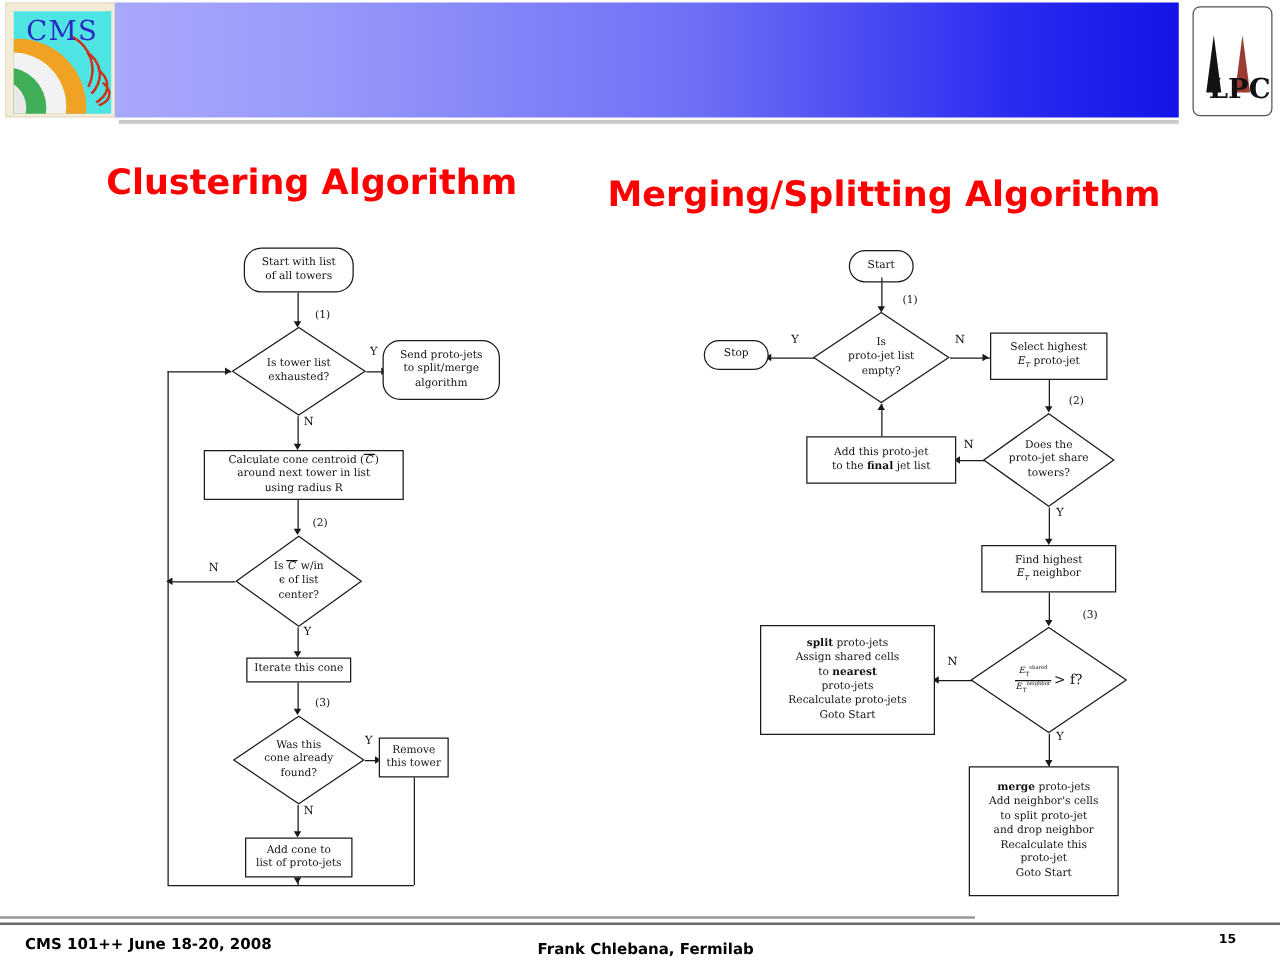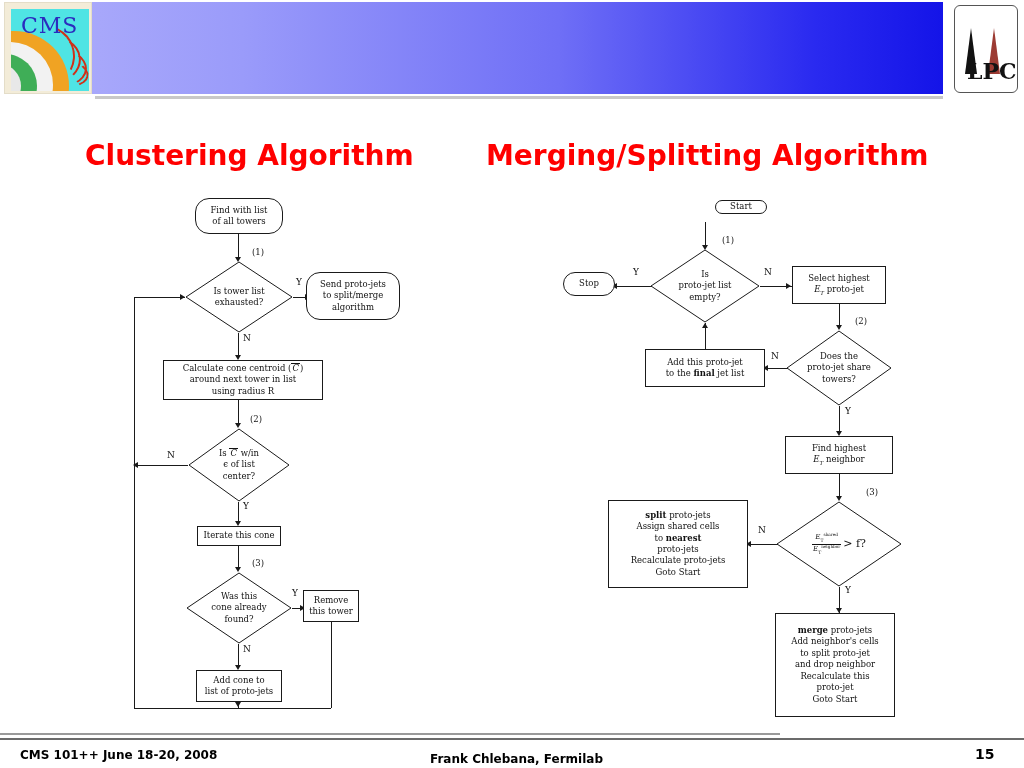--- a/index.html
+++ b/index.html
@@ -27,21 +27,21 @@
 
   
   #lpc-logo{position:absolute;left:954px;top:5px;width:62px;height:86px;background:#ffffff;border:1px solid #555;border-radius:6px;overflow:hidden;}
   .lpc-tower{position:absolute;bottom:20px;width:0;height:0;}
   #lpc-black{left:10px;bottom:18px;border-left:6px solid transparent;border-right:6px solid transparent;border-bottom:46px solid #121212;}
   #lpc-red{left:33px;bottom:18px;border-left:6px solid transparent;border-right:6px solid transparent;border-bottom:46px solid #9c3b33;}
   #lpc-word{position:absolute;left:12px;bottom:8px;font-family:"DejaVu Serif",serif;font-weight:bold;font-size:22px;color:#121212;}
 
   
   .section-heading{position:absolute;font-family:"DejaVu Sans",sans-serif;font-weight:bold;font-size:28px;color:#ff0000;white-space:nowrap;}
-  #heading-left{left:85px;top:139px;}
+  #heading-left{left:85px;top:129px;}
   #heading-right{left:486px;top:139px;}
 
   
   #flow-area{position:absolute;left:0;top:185px;width:1024px;height:540px;}
   .node{position:absolute;box-sizing:border-box;border:1px solid #1a1a1a;background:#ffffff;
         display:flex;align-items:center;justify-content:center;text-align:center;
         font-family:"DejaVu Serif",serif;font-size:8.5px;color:#111;line-height:1.35;padding:2px 3px;}
   .rounded{border-radius:14px;}
   .diamond-wrap{position:absolute;}
   .diamond-shape{position:absolute;left:0;top:0;width:100%;height:100%;}
@@ -67,21 +67,21 @@
   sub{font-size:65%;}
   sup{font-size:60%;}
   .ovl{border-top:1px solid #111;display:inline-block;line-height:1;padding:0 1px;font-style:italic;}
 
   
   #footer-rule{position:absolute;left:0;top:738px;width:1024px;height:2px;background:#6b6b6b;}
   #footer-rule-top{position:absolute;left:0;top:733px;width:780px;height:2px;background:#9a9a9a;}
   .footer-text{position:absolute;font-family:"DejaVu Sans",sans-serif;font-weight:bold;font-size:12px;color:#000;}
   #footer-left{left:20px;top:748px;}
   #footer-center{left:430px;top:752px;text-align:right;}
-  #footer-page{left:975px;top:746px;font-size:14px;}
+  #footer-page{left:975px;top:746px;font-size:10px;}
 </style>
 </head>
 <body>
 
 <div id="header">
 
   <div id="banner"></div>
   <div id="banner-underline"></div>
 
   <div id="lpc-logo">
@@ -106,21 +106,21 @@
 </div>
 
 <div class="section-heading" id="heading-left">Clustering Algorithm</div>
 <div class="section-heading" id="heading-right">Merging/Splitting Algorithm</div>
 
 <div id="flow-area">
 
   <div>
 
     <div class="node rounded" style="left:195px;top:13px;width:88px;height:36px;">
-      <span style="white-space:pre-line">Find with list
+      <span style="white-space:pre-line">Start with list
 of all towers</span>
     </div>
     <div class="edge edge-v" style="left:238px;top:49px;height:25px;"></div>
     <div class="arrow arr-down" style="left:235px;top:72px;"></div>
 
     <div class="diamond-wrap" style="left:185px;top:76px;width:108px;height:72px;">
       <svg class="diamond-shape" viewBox="0 0 108 72" preserveAspectRatio="none">
         <polygon points="54,1 107,36 54,71 1,36" fill="#ffffff" stroke="#1a1a1a" stroke-width="1"></polygon>
       </svg>
       <div class="diamond-label">
@@ -211,21 +211,21 @@
     <div class="edge edge-v" style="left:238px;top:517px;height:6px;"></div>
     <div class="arrow arr-down" style="left:235px;top:517px;"></div>
     <div class="edge edge-h" style="left:134px;top:523px;width:197px;"></div>
     <div class="edge edge-v" style="left:134px;top:112px;height:411px;"></div>
     <div class="edge edge-h" style="left:134px;top:112px;width:51px;"></div>
     <div class="arrow arr-right" style="left:180px;top:109px;"></div>
   </div>
 
   <div>
 
-    <div class="node rounded" style="left:715px;top:15px;width:52px;height:14px;">Start</div>
+    <div class="node rounded" style="left:679px;top:15px;width:52px;height:26px;">Start</div>
     <div class="edge edge-v" style="left:705px;top:37px;height:26px;"></div>
     <div class="arrow arr-down" style="left:702px;top:60px;"></div>
 
     <div class="diamond-wrap" style="left:650px;top:64px;width:110px;height:74px;">
       <svg class="diamond-shape" viewBox="0 0 110 74" preserveAspectRatio="none">
         <polygon points="55,1 109,37 55,73 1,37" fill="#ffffff" stroke="#1a1a1a" stroke-width="1"></polygon>
       </svg>
       <div class="diamond-label">
         <span style="white-space:pre-line">Is
 proto-jet list

